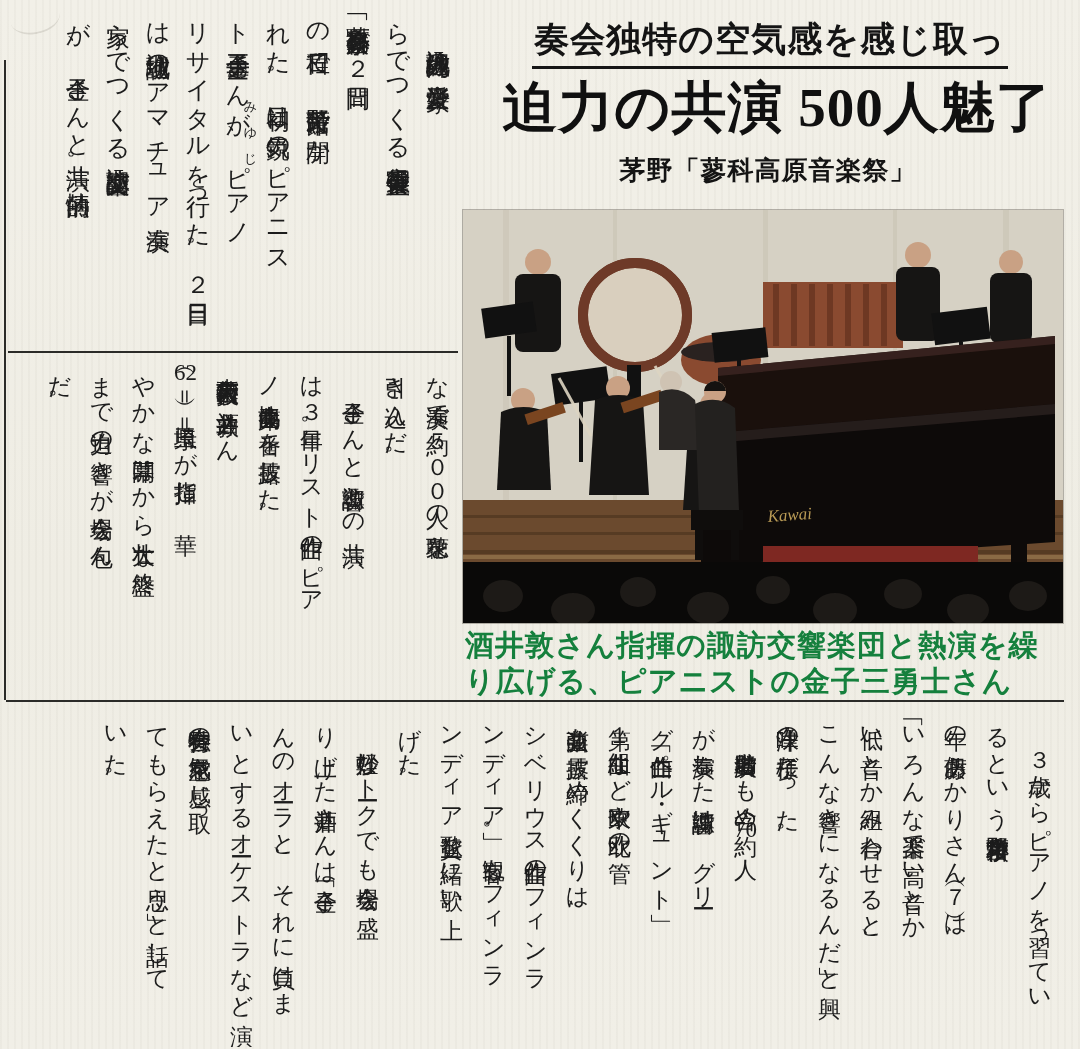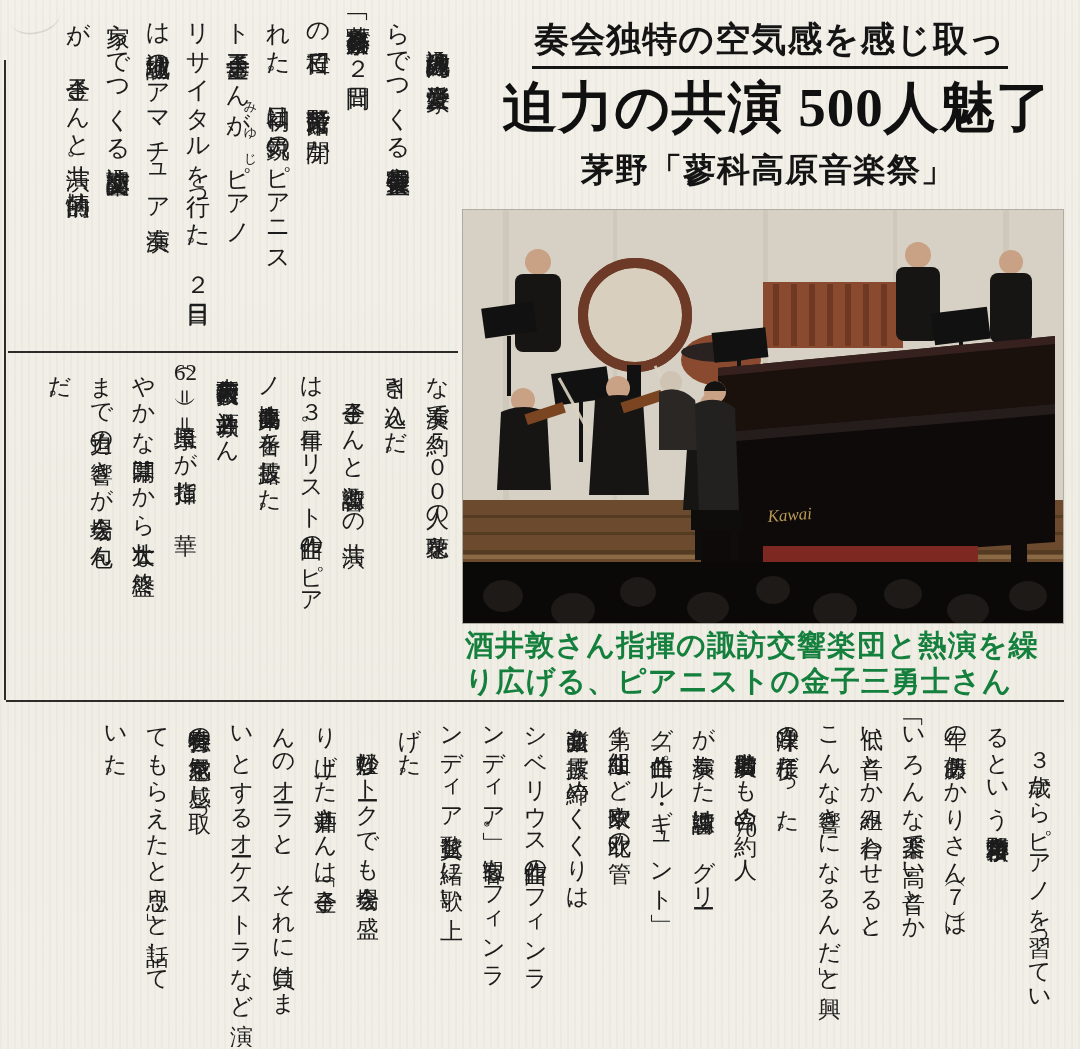--- a/index.html
+++ b/index.html
@@ -46,21 +46,21 @@
   #kicker-underline{left:532px;top:66px;width:476px;height:3px;background:#161616;}
   #headline{
     left:488px;top:76px;width:578px;height:66px;
     font-family:"Liberation Serif","DejaVu Serif",serif;
     font-weight:bold;font-size:55px;line-height:64px;letter-spacing:1px;
     text-align:center;color:#101010;white-space:nowrap;
   }
   #subhead{
     left:578px;top:147px;width:380px;height:46px;
     font-family:"Liberation Sans","DejaVu Sans",sans-serif;
-    font-weight:bold;font-size:33px;line-height:46px;letter-spacing:1px;
+    font-weight:bold;font-size:26px;line-height:46px;letter-spacing:1px;
     text-align:center;color:#141414;
   }
   
   #photo{left:463px;top:210px;width:600px;height:413px;background:#d6d1c4;box-shadow:0 0 0 1px rgba(60,55,45,.35);}
   #caption{
     left:465px;top:627px;width:598px;height:72px;
     font-family:"Liberation Sans","DejaVu Sans",sans-serif;
     font-weight:bold;font-size:29px;line-height:36px;letter-spacing:1px;
     white-space:pre-line;color:#15803d;
   }

